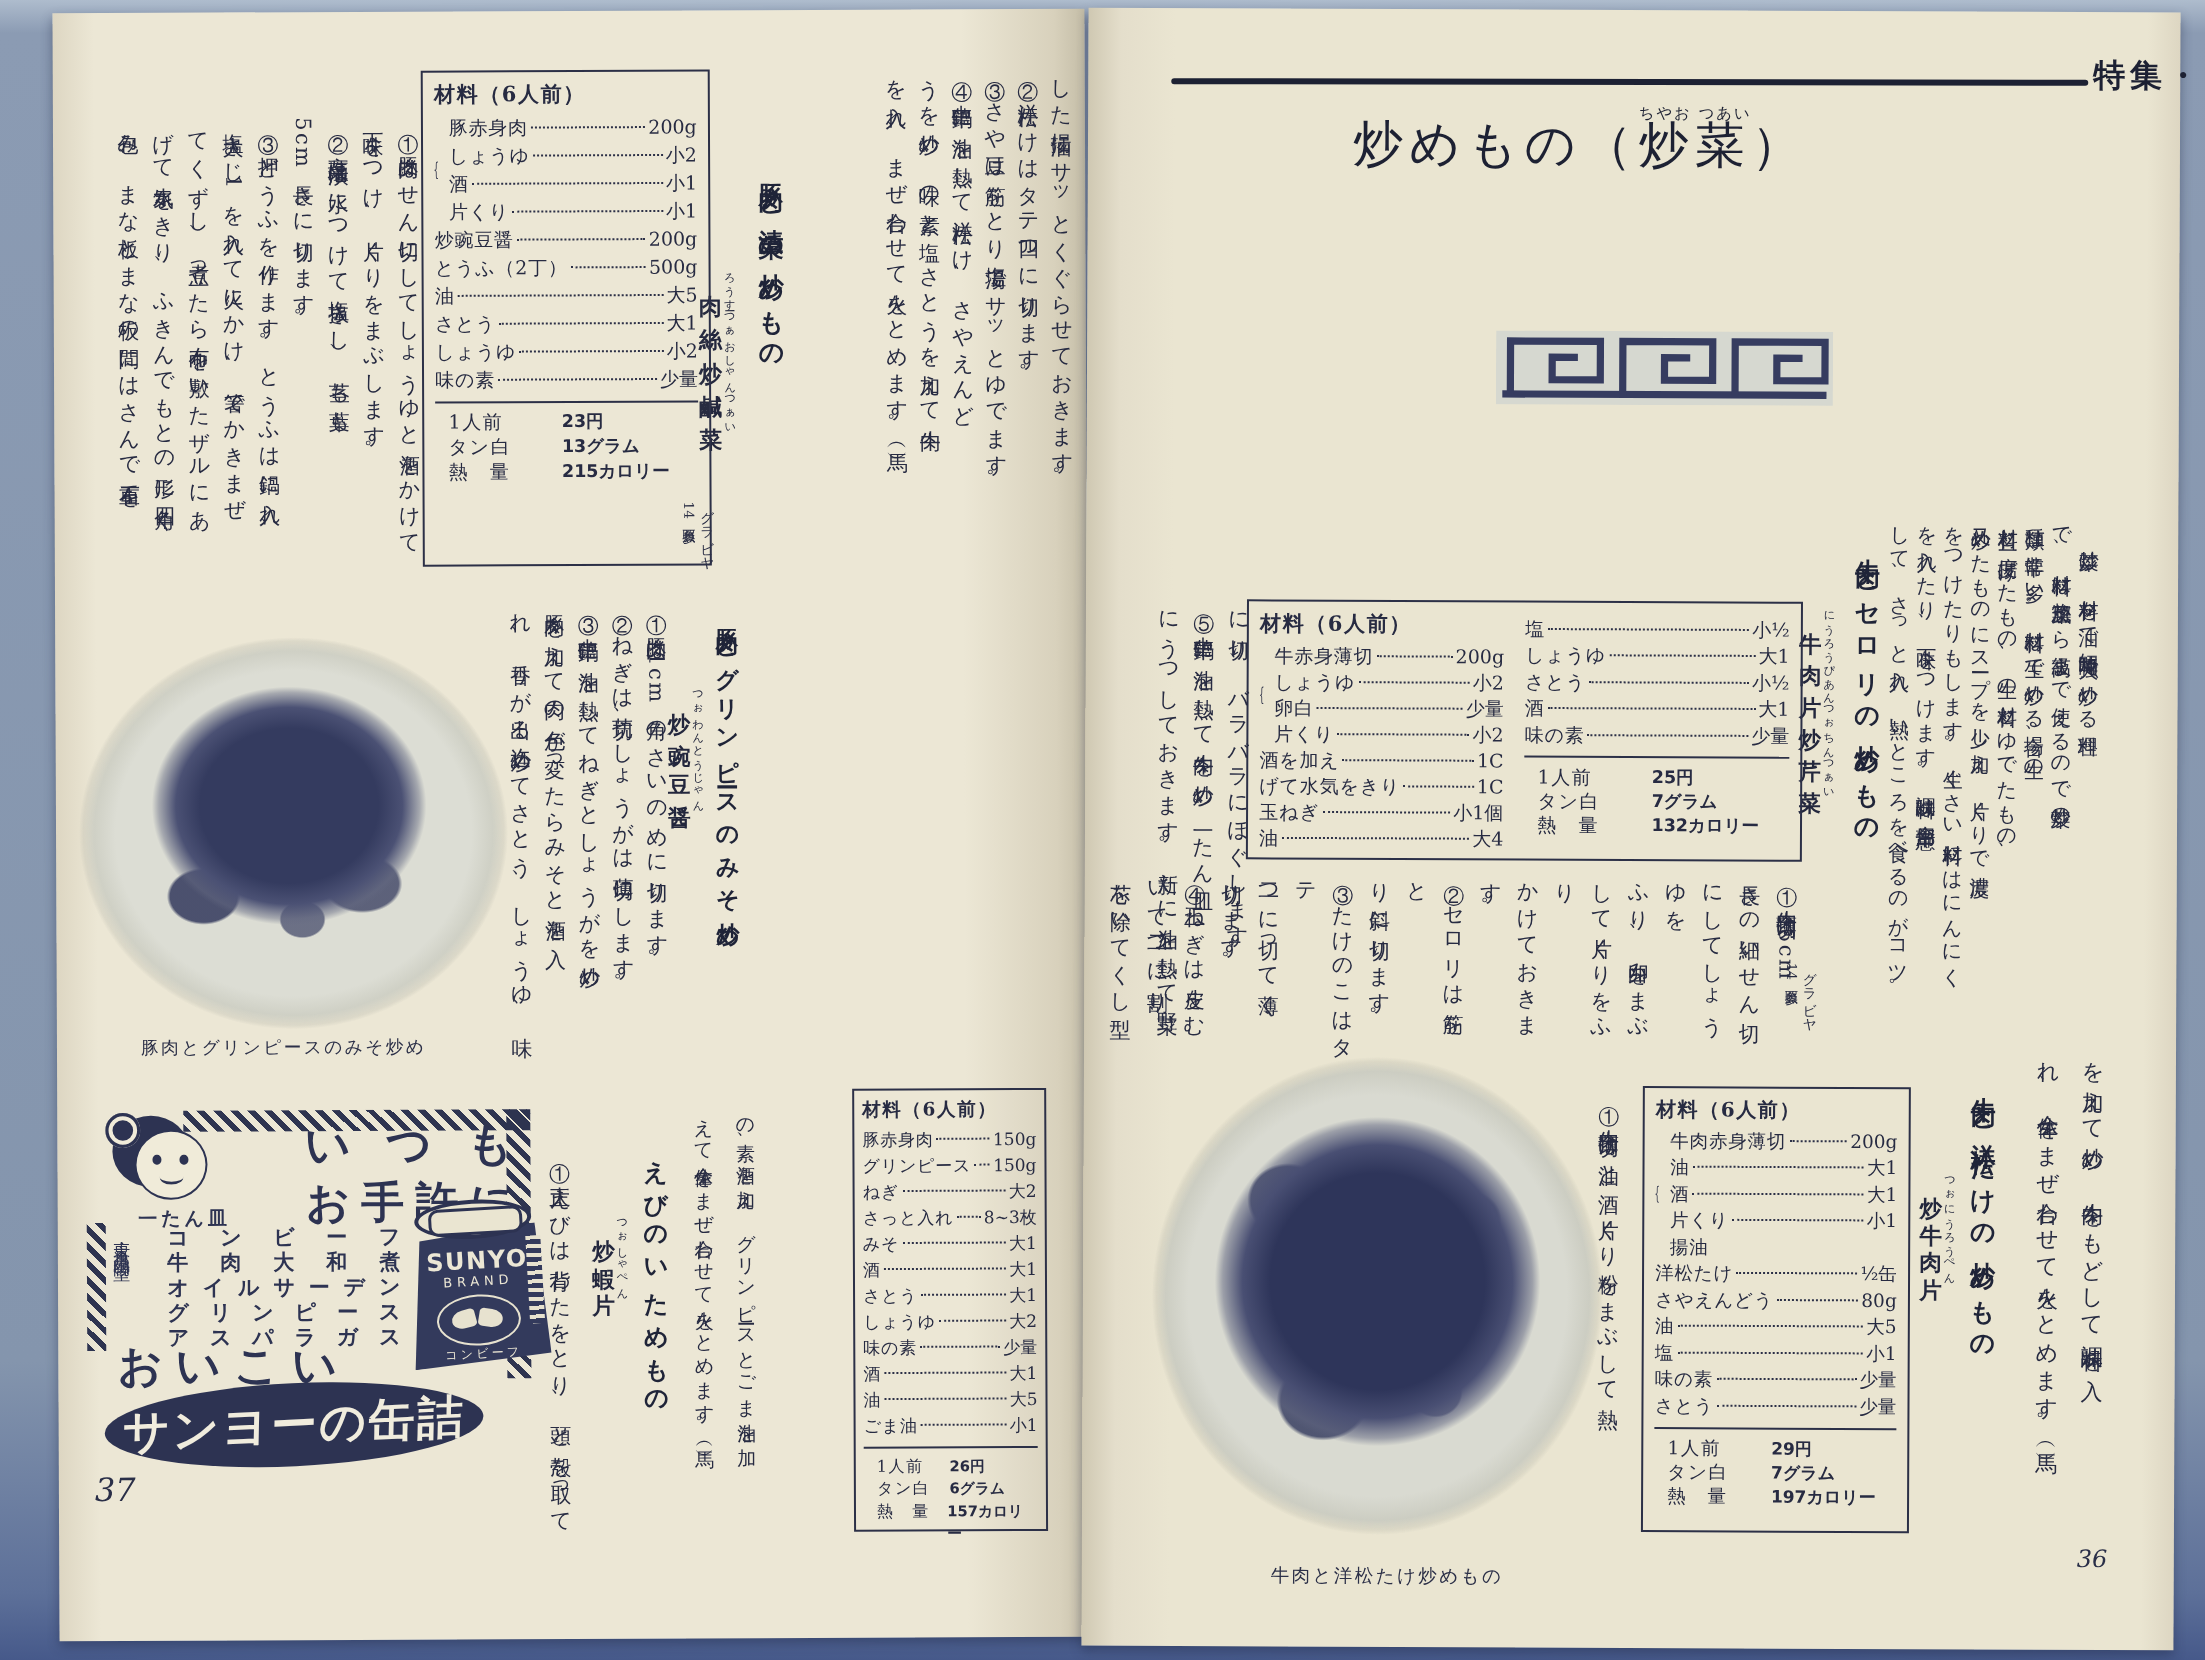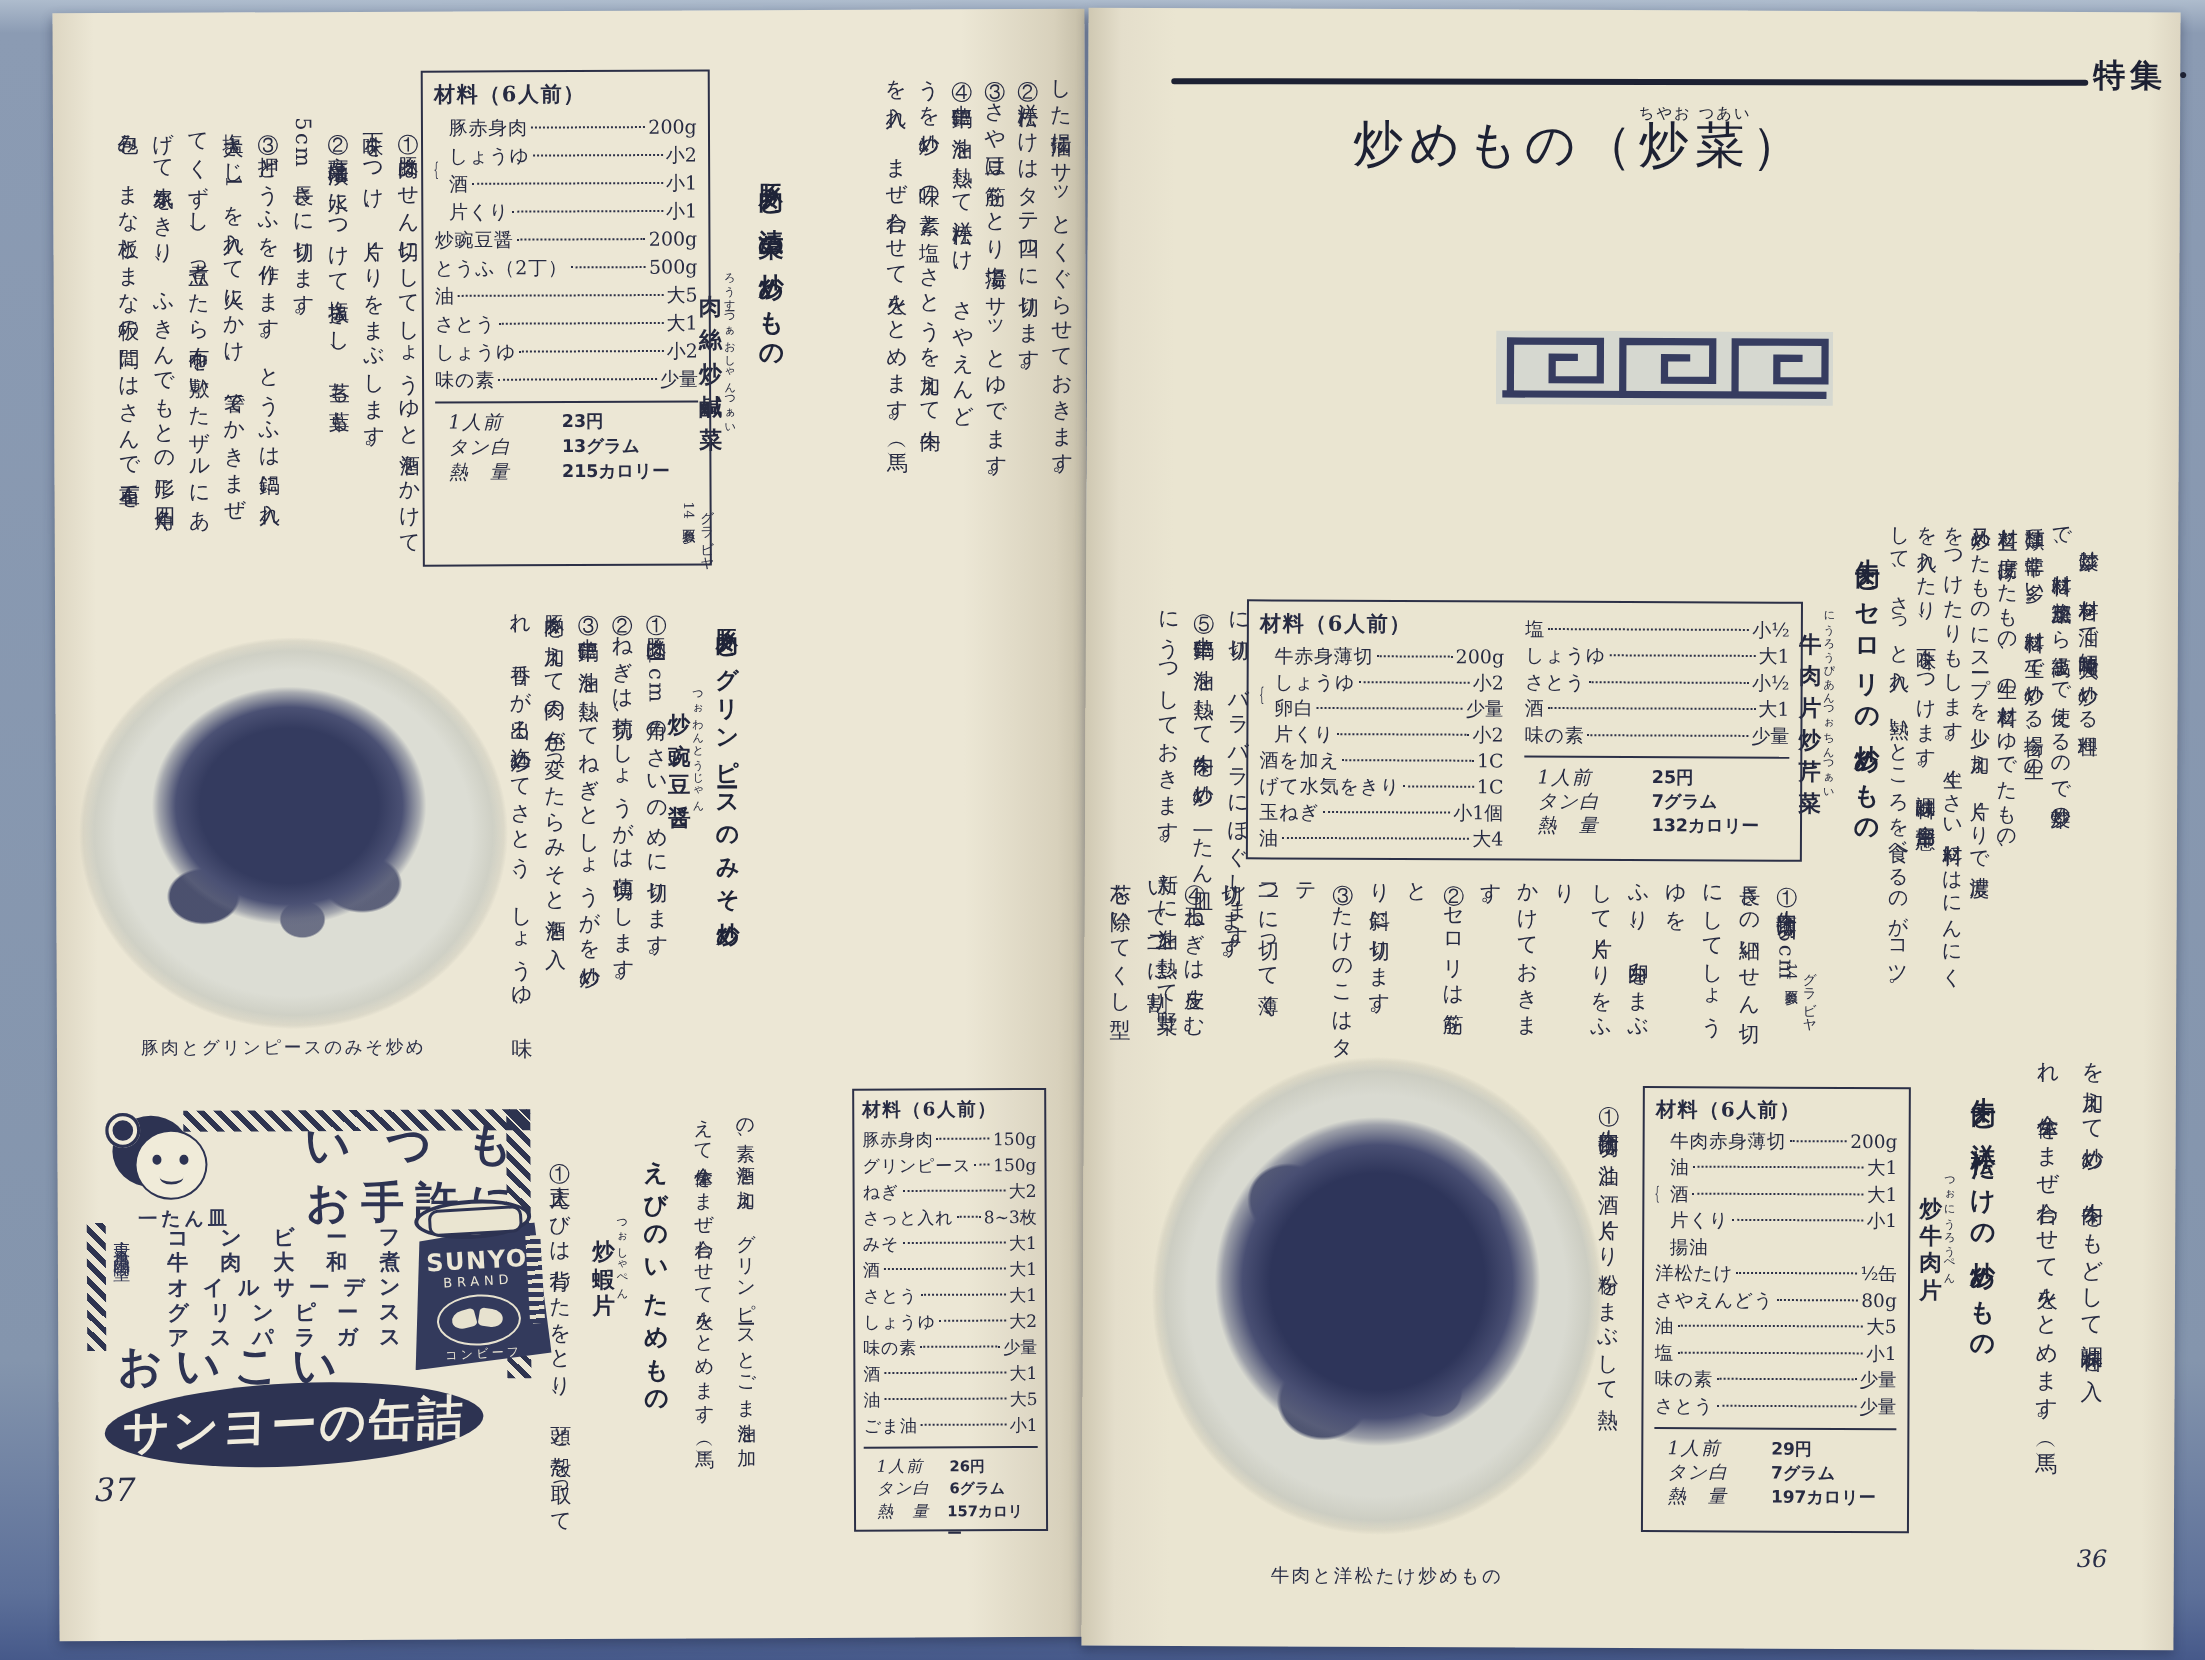--- a/index.html
+++ b/index.html
@@ -34,21 +34,21 @@
   .tbl{border:2.4px solid #2c3047;box-sizing:border-box;padding:8px 11.2px;background:rgba(255,255,255,0.02);}
   .tbl .hdr{font-weight:700;letter-spacing:1.6px;margin:0 0 4.8px 0;}
   .ing{display:flex;align-items:baseline;white-space:nowrap;}
   .ing .n{letter-spacing:0.8px;}
   .ing .dots{flex:1;border-bottom:2.4px dotted #2c3047;margin:0 3.2px;transform:translateY(-5.6px);min-width:11.2px;}
   .ing .v{text-align:right;}
   .grp{position:relative;margin-left:14.5px;}
   .grp::before{content:"{";position:absolute;left:-19px;top:50%;transform:translateY(-50%) scaleX(.45);line-height:1;font-weight:400;color:#2c3047;}
   .stats{border-top:2.4px solid #2c3047;margin-top:8px;padding:6.4px 3.2px 0 13px;}
   .st{display:flex;}
-  .st .l{width:46%;letter-spacing:1.6px;font-style:italic;}
+  .st .l{width:46%;letter-spacing:1.6px;}
   .st .v{font-weight:700;font-family:"DejaVu Sans","Liberation Sans",sans-serif;font-size:.92em;}
   
   .photo{border-radius:50%;}
   .caption{letter-spacing:2.4px;color:#2c3048;}
   .pagenum{font-style:italic;color:#2a2f48;font-family:"DejaVu Serif","Liberation Serif",serif;}
   
   .hatch{background:repeating-linear-gradient(45deg,#2e3450 0 5.6px,transparent 5.6px 12px);}
   #ad{color:#2d3352;}
   .m-hair{position:absolute;background:#2d3352;border-radius:50%;}
   .m-face{position:absolute;background:#f0ebd9;border:2.4px solid #2d3352;border-radius:50%;}

